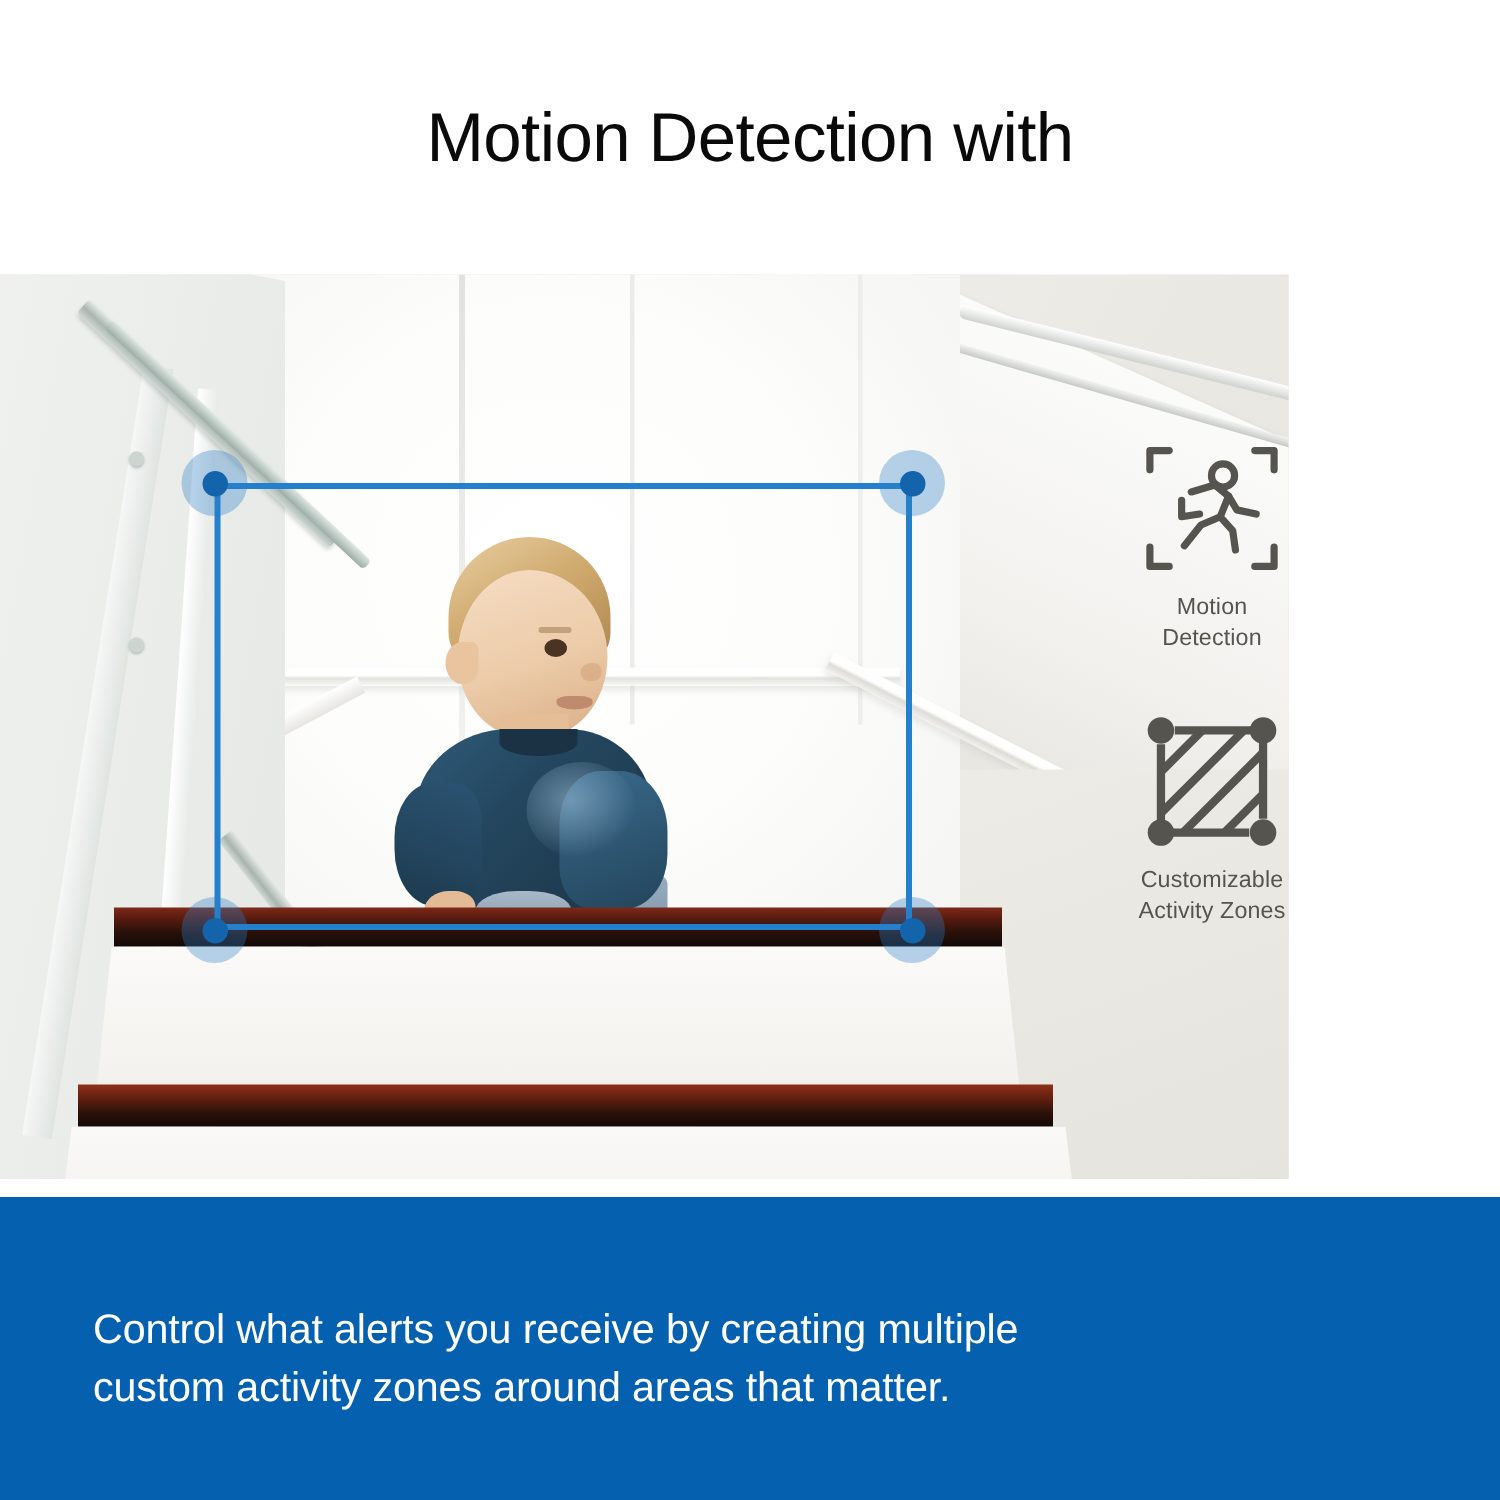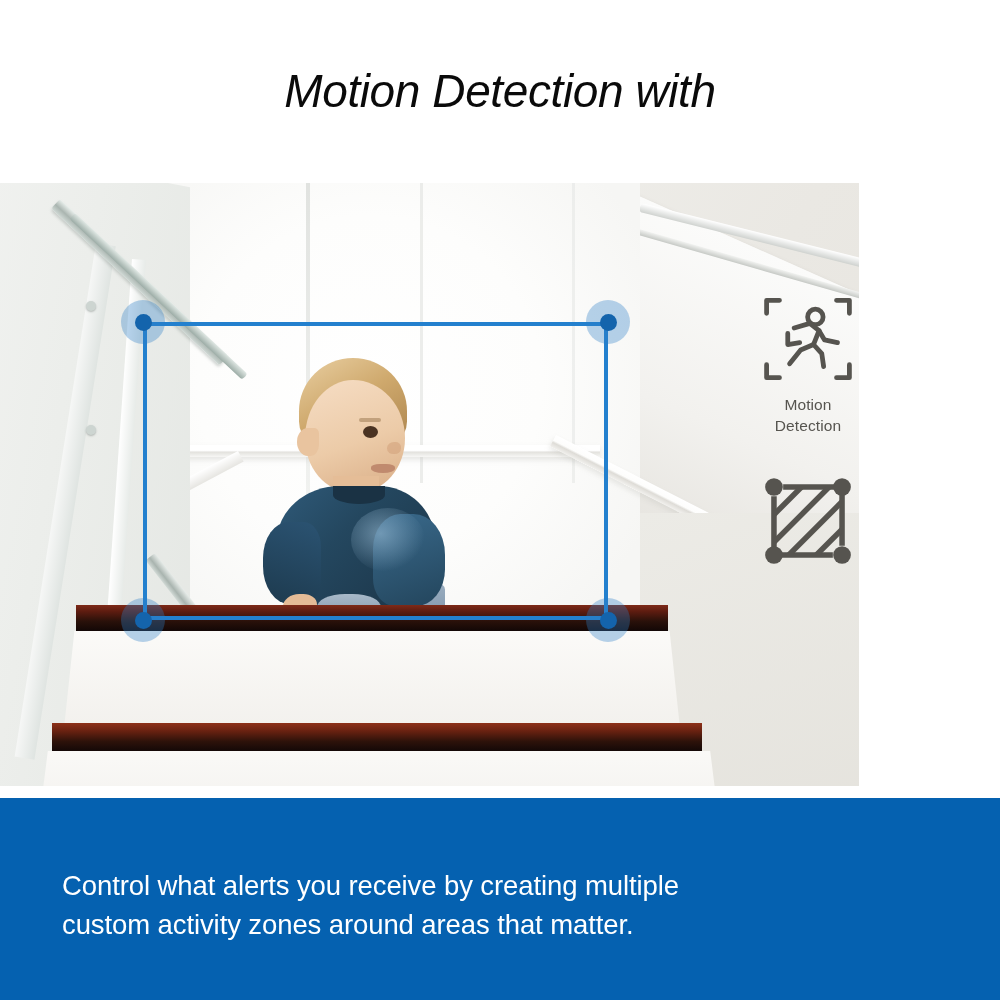--- a/index.html
+++ b/index.html
@@ -9,21 +9,21 @@
     background:#ffffff;
     overflow:hidden;
   }
   .page { position:relative; width:1000px; height:1000px; background:#fff; }
 
   
   .header {
     position:absolute; left:0; top:0; width:1000px; height:183px;
     background:#ffffff;
     display:flex; flex-direction:column;
-    align-items:center; justify-content:center;font-style:italic;
+    align-items:center; justify-content:center;
   }
   .header h1 {
     font-size:46px; font-weight:400; color:#0a0a0a;
     line-height:1.16; text-align:center; letter-spacing:-0.4px;
   }
   .header h1 .l2 { display:block; }
 
   
   .stage {
     position:absolute; left:0; top:183px; width:859px; height:603px;
@@ -387,20 +387,24 @@
             <line x1="26" y1="90" x2="90" y2="26"></line>
             <line x1="56" y1="90" x2="90" y2="56"></line>
           </g>
           <g fill="#56544f">
             <circle cx="13" cy="13" r="9.6"></circle>
             <circle cx="87" cy="13" r="9.6"></circle>
             <circle cx="13" cy="87" r="9.6"></circle>
             <circle cx="87" cy="87" r="9.6"></circle>
           </g>
         </svg>
+        <div class="cap">
+          <span>Customizable</span><br>
+          <span>Activity Zones</span>
+        </div>
       </div>
 
     </div>
   </div>
 
   <div class="banner">
     <div class="banner-copy">Control what alerts you receive by creating multiple custom activity zones around areas that matter.</div>
 
   </div>
 

